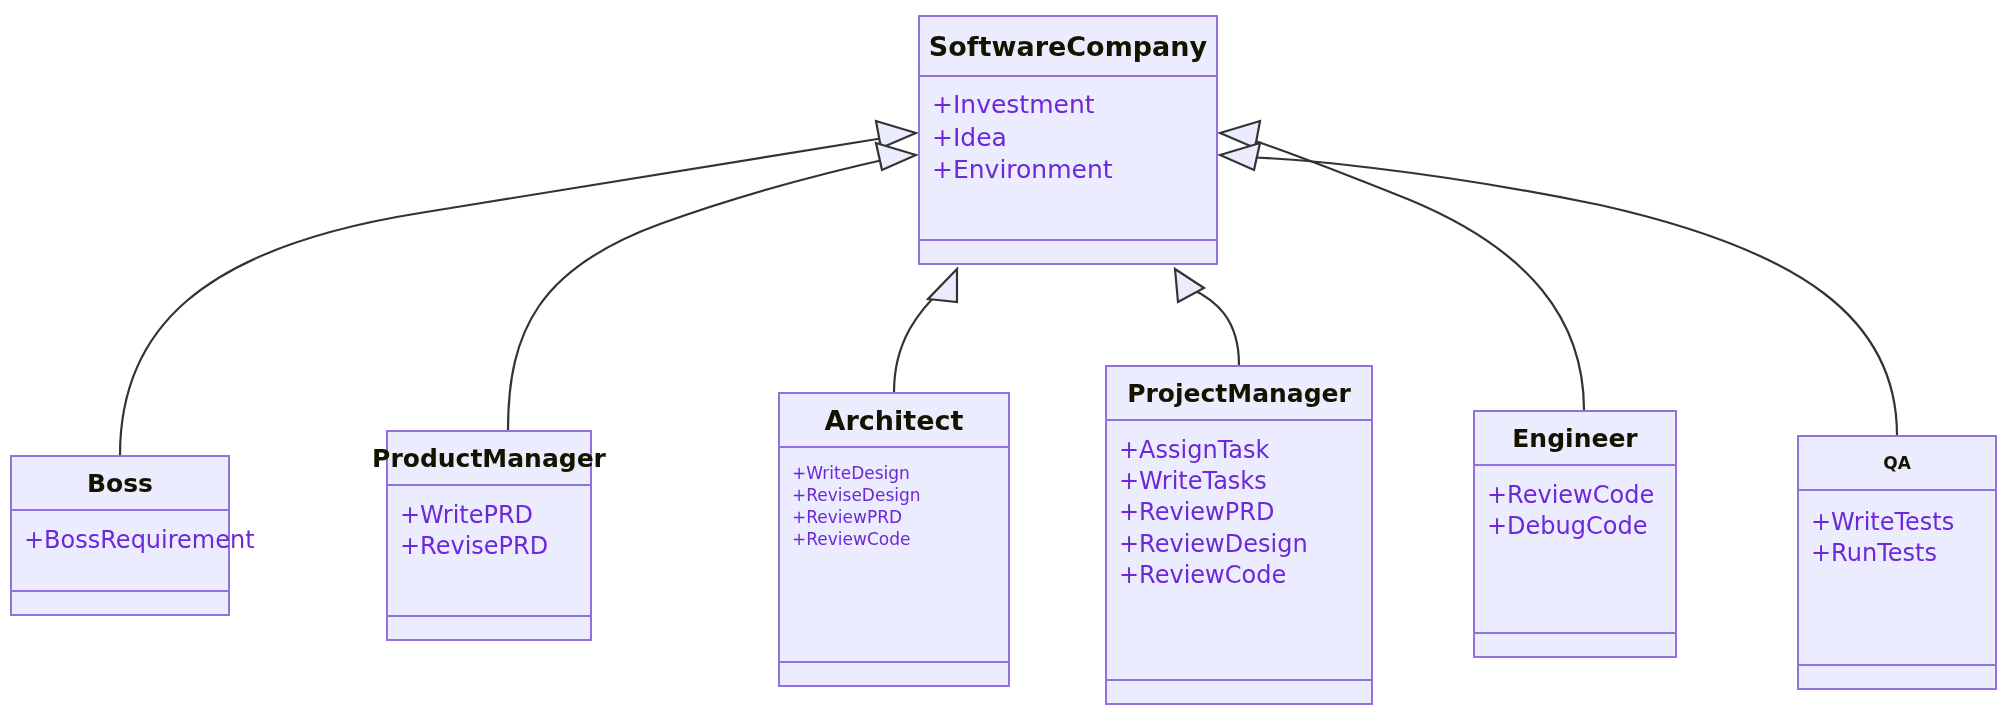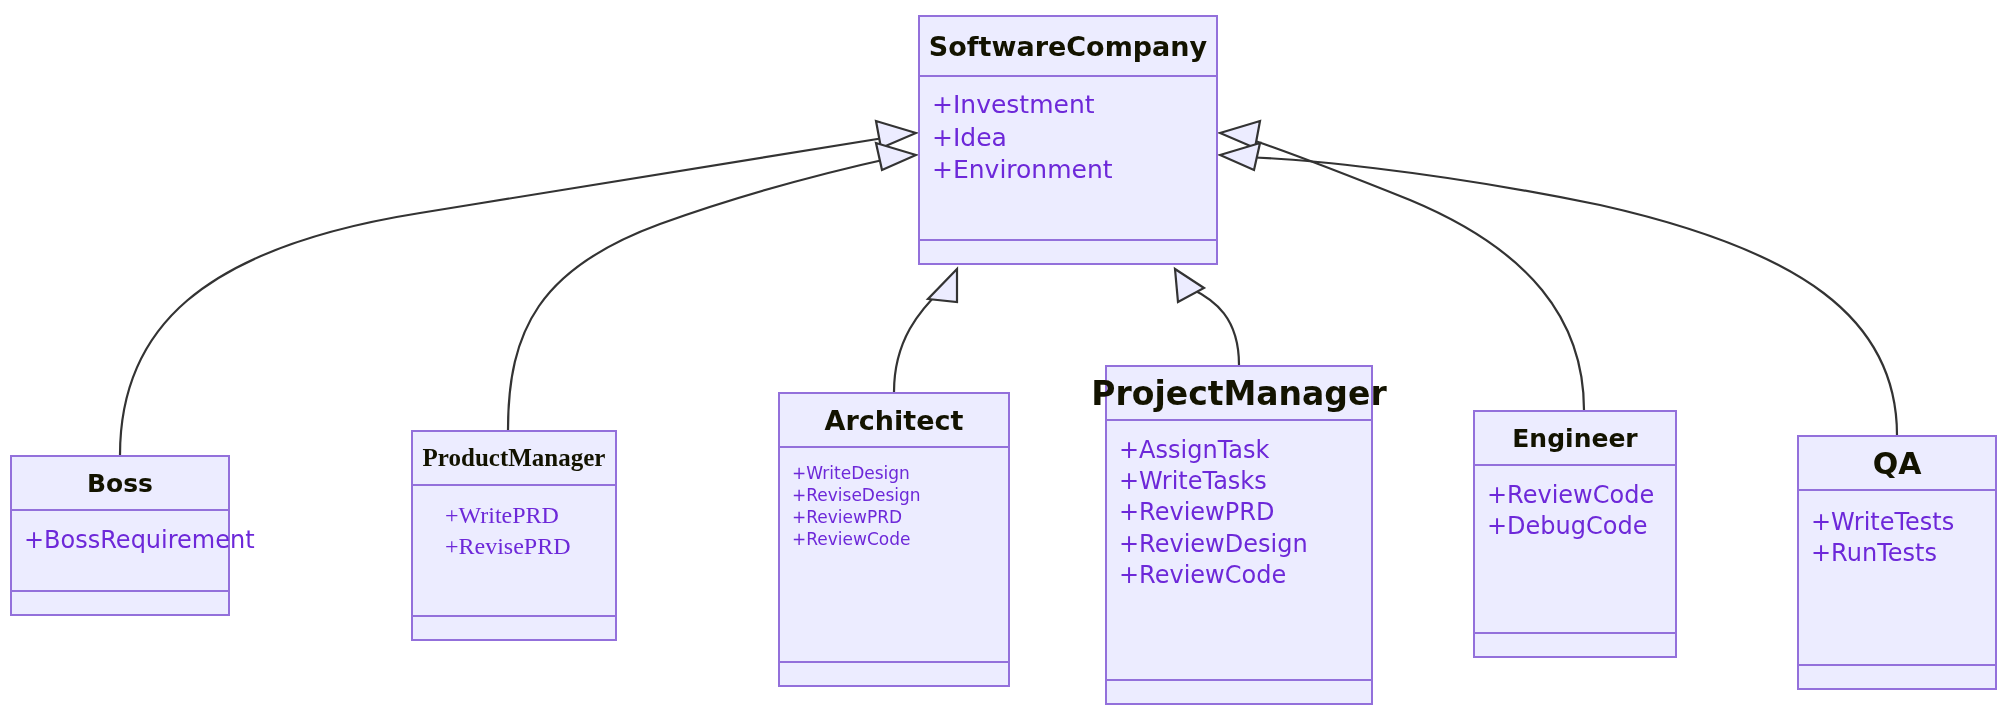--- a/index.html
+++ b/index.html
@@ -69,42 +69,42 @@
   #node-softwarecompany { left: 918px;  top: 15px;  width: 300px; height: 250px; }
   #node-softwarecompany .uml-title   { height: 58px;  font-size: 27px; }
   #node-softwarecompany .uml-members { font-size: 25px; padding-top: 12px; }
   #node-softwarecompany .uml-methods { height: 22px; }
 
   #node-boss { left: 10px; top: 455px; width: 220px; height: 161px; justify-content: space-between; }
   #node-boss .uml-title   { height: 52px; font-size: 25px; }
   #node-boss .uml-members { font-size: 24px; padding-top: 14px; }
   #node-boss .uml-methods { height: 22px; }
 
-  #node-productmanager { left: 411px; top: 430px; width: 206px; height: 211px; font-family: Liberation Serif, serif; }
+  #node-productmanager { left: 386px; top: 430px; width: 206px; height: 211px; }
   #node-productmanager .uml-title   { height: 52px; font-size: 25px; }
-  #node-productmanager .uml-members { font-size: 24px; padding-top: 14px; margin-left: 20px; }
+  #node-productmanager .uml-members { font-size: 24px; padding-top: 14px; }
   #node-productmanager .uml-methods { height: 22px; }
 
   #node-architect { left: 778px; top: 392px; width: 232px; height: 295px; }
   #node-architect .uml-title   { height: 52px; font-size: 27px; }
   #node-architect .uml-members { font-size: 17px; padding-top: 14px; }
   #node-architect .uml-methods { height: 22px; }
 
   #node-projectmanager { left: 1105px; top: 365px; width: 268px; height: 340px; }
-  #node-projectmanager .uml-title   { height: 52px; font-size: 33px; }
+  #node-projectmanager .uml-title   { height: 52px; font-size: 25px; }
   #node-projectmanager .uml-members { font-size: 24px; padding-top: 14px; }
   #node-projectmanager .uml-methods { height: 22px; }
 
   #node-engineer { left: 1473px; top: 410px; width: 204px; height: 248px; }
   #node-engineer .uml-title   { height: 52px; font-size: 25px; }
   #node-engineer .uml-members { font-size: 24px; padding-top: 14px; }
   #node-engineer .uml-methods { height: 22px; }
 
   #node-qa { left: 1797px; top: 435px; width: 200px; height: 255px; }
-  #node-qa .uml-title   { height: 52px; font-size: 30px; }
+  #node-qa .uml-title   { height: 52px; font-size: 17px; }
   #node-qa .uml-members { font-size: 24px; padding-top: 16px; border-radius: 12px; }
   #node-qa .uml-methods { height: 22px; }
 </style>
 </head>
 <body>
 
 <div id="canvas">
 
   <svg id="edges" viewBox="0 0 2003 722" width="2003" height="722" xmlns="http://www.w3.org/2000/svg">
 

